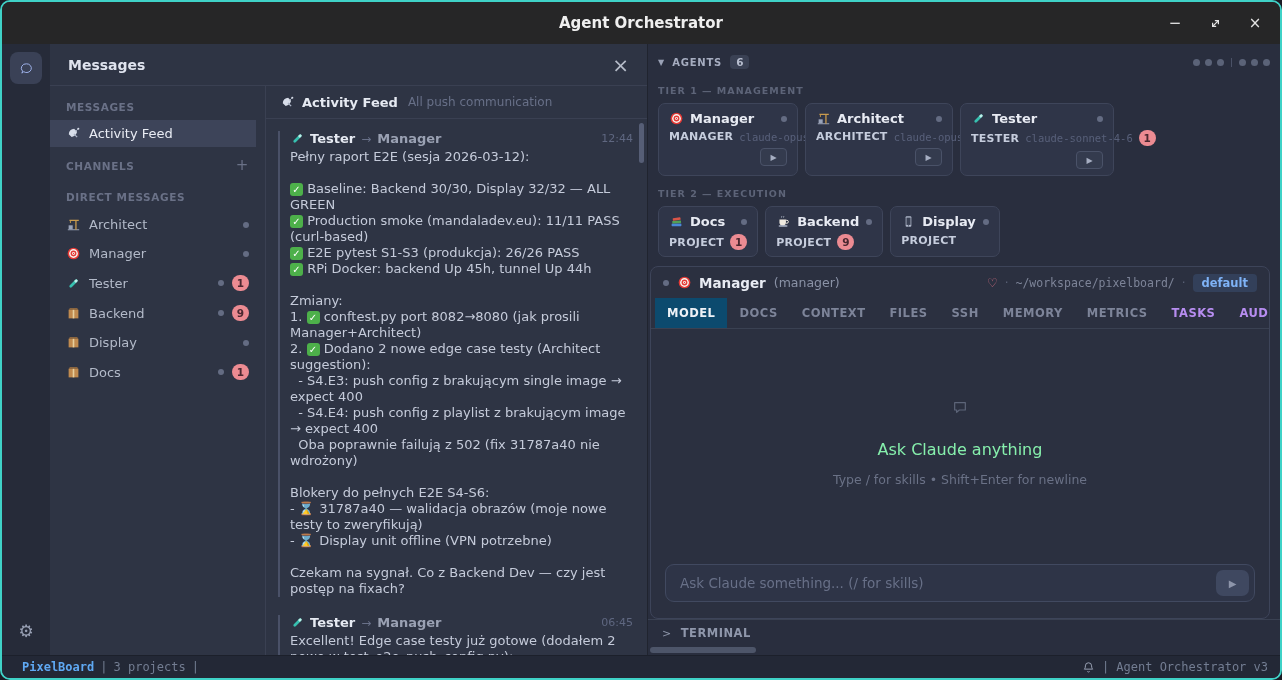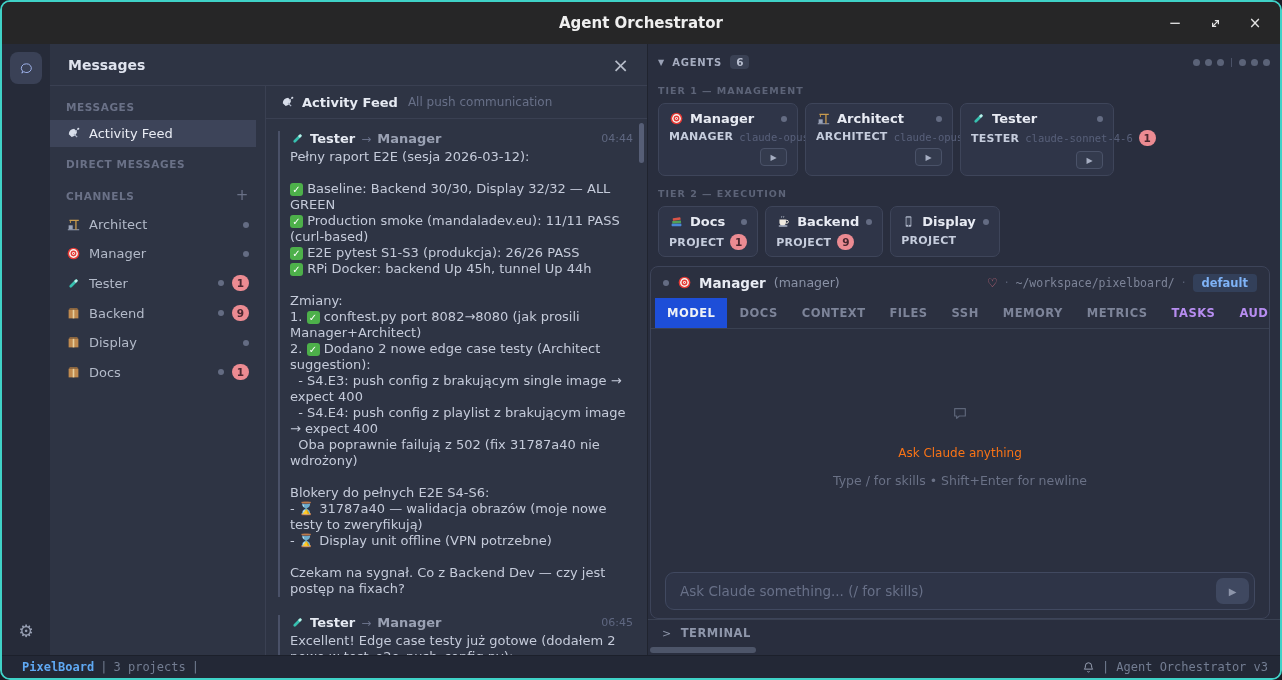--- a/index.html
+++ b/index.html
@@ -91,27 +91,27 @@
     display:flex; flex-direction:column; overflow:hidden; min-height:0; }
   .mgr-head{ height:31px; display:flex; align-items:center; gap:8px; padding:0 12px; flex:none; }
   .mgr-name{ font-weight:700; font-size:13.5px; color:#e8ebf3; }
   .mgr-role{ color:#8a92a6; font-size:12.5px; }
   .mgr-meta{ margin-left:auto; display:flex; align-items:center; gap:7px; font-size:12px; color:#5a6176; }
   .heart{ color:#c4687a; font-size:12px; }
   .mgr-path{ font-family:"DejaVu Sans Mono","Liberation Mono",monospace; font-size:11.5px; color:#7d8498; }
   .default-badge{ background:#33405a; color:#7fb3f7; font-weight:700; font-size:11.5px; border-radius:4px; padding:2px 9px; }
   .tabs{ display:flex; border-bottom:1px solid #3a4152; padding:0 4px; flex:none; }
   .tab{ padding:8px 12px; font-size:11.5px; font-weight:700; letter-spacing:.5px; color:#7d8499; }
-  .tab.active{ background:#1d4ed8; color:#eef1f6; }
+  .tab.active{ background:#0c4a6e; color:#eef1f6; }
   .tab.accent{ color:#b78df0; }
   .mgr-content{ flex:1; display:flex; flex-direction:column; align-items:center; justify-content:center; min-height:0; }
   .empty-bubble svg{ width:26px; height:26px; }
-  .empty-title{ font-size:12px; color:#f97316; margin-top:25px; }
+  .empty-title{ font-size:16px; color:#86efac; margin-top:25px; }
   .empty-hint{ font-size:12.5px; color:#6a7186; margin-top:13px; }
-  .input-row{ padding:8px 14px 8px; flex:none; }
+  .input-row{ padding:8px 14px 16px; flex:none; }
   .ask-input{ position:relative; height:38px; background:#2e3447; border:1px solid #414960; border-radius:9px;
     display:flex; align-items:center; padding:0 46px 0 14px; }
   .ask-input input{ flex:1; background:transparent; border:none; outline:none; color:#c5cbda; font-size:13.5px;
     font-family:"DejaVu Sans","Liberation Sans",sans-serif; }
   .ask-input input::placeholder{ color:#687088; }
   .send-btn{ position:absolute; right:5px; top:5px; bottom:5px; width:33px; background:#3f4860; border-radius:7px;
     display:flex; align-items:center; justify-content:center; color:#8d95aa; font-size:10px; }
 
   .terminal-row{ height:27px; border-top:1px solid #3a4152; display:flex; align-items:center; gap:9px; padding:0 14px;
     color:#8f97ab; font-size:11.5px; font-weight:600; letter-spacing:.5px; flex:none; }
@@ -173,25 +173,25 @@
             <span class="ic small">
                 <svg viewBox="0 0 16 16">
                   <path d="M2.2 8.8A6.6 6.6 0 0 1 8.8 2.2L12.4 5.8A9.3 9.3 0 0 1 5.8 12.4Z" fill="#d7dde9"></path>
                   <line x1="8.5" y1="8.5" x2="12.5" y2="12.5" stroke="#aab3c6" stroke-width="1.6"></line>
                   <line x1="10.6" y1="5.4" x2="13.4" y2="2.6" stroke="#aab3c6" stroke-width="1.1"></line>
                   <circle cx="13.9" cy="2.1" r="1.3" fill="#d7dde9"></circle>
                 </svg>
               </span>
             <span>Activity Feed</span>
           </div>
-          <div class="side-label">DIRECT MESSAGES</div>
           <div class="side-label">
             <span>CHANNELS</span>
             <span class="side-plus">+</span>
           </div>
+          <div class="side-label">DIRECT MESSAGES</div>
 
           <div class="dm-row">
             <span class="ic small">
                 <svg viewBox="0 0 16 16">
                   <line x1="1" y1="14.4" x2="15" y2="14.4" stroke="#98a0b4" stroke-width="1.3"></line>
                   <rect x="2" y="9" width="5" height="5" fill="#9aa3b8"></rect>
                   <line x1="11" y1="14.4" x2="11" y2="2.6" stroke="#c99b4e" stroke-width="1.6"></line>
                   <line x1="3" y1="3" x2="14.5" y2="3" stroke="#c99b4e" stroke-width="1.6"></line>
                   <line x1="4.2" y1="3" x2="4.2" y2="6.2" stroke="#c99b4e" stroke-width="1.1"></line>
                 </svg>
@@ -294,21 +294,21 @@
                     <svg viewBox="0 0 16 16">
                       <g transform="rotate(45 8 8)">
                         <rect x="6.3" y="1.5" width="3.4" height="13" rx="1.7" fill="#37c0b0"></rect>
                         <rect x="6.3" y="1.5" width="3.4" height="4.2" rx="1.5" fill="#bfeee8"></rect>
                       </g>
                     </svg>
                   </span>
                 <span>Tester</span>
                 <span class="msg-arrow">→</span>
                 <span class="msg-to">Manager</span>
-                <span class="msg-time">04:44</span>
+                <span class="msg-time">12:44</span>
               </div>
               <div class="msg-body">Pełny raport E2E (sesja 2026-03-12):
 
 <span class="ck">✓</span> Baseline: Backend 30/30, Display 32/32 — ALL GREEN
 <span class="ck">✓</span> Production smoke (mandaladev.eu): 11/11 PASS (curl-based)
 <span class="ck">✓</span> E2E pytest S1-S3 (produkcja): 26/26 PASS
 <span class="ck">✓</span> RPi Docker: backend Up 45h, tunnel Up 44h
 
 Zmiany:
 1. <span class="ck">✓</span> conftest.py port 8082→8080 (jak prosili Manager+Architect)

